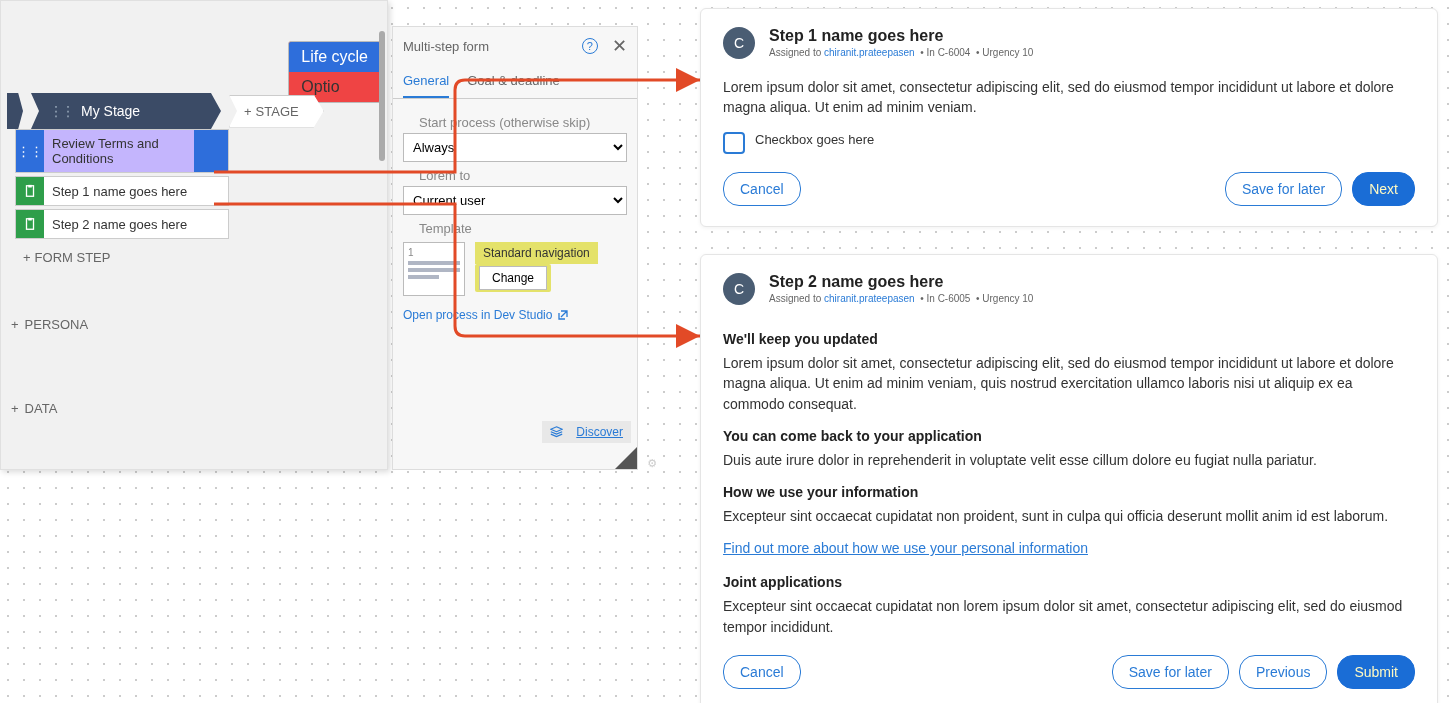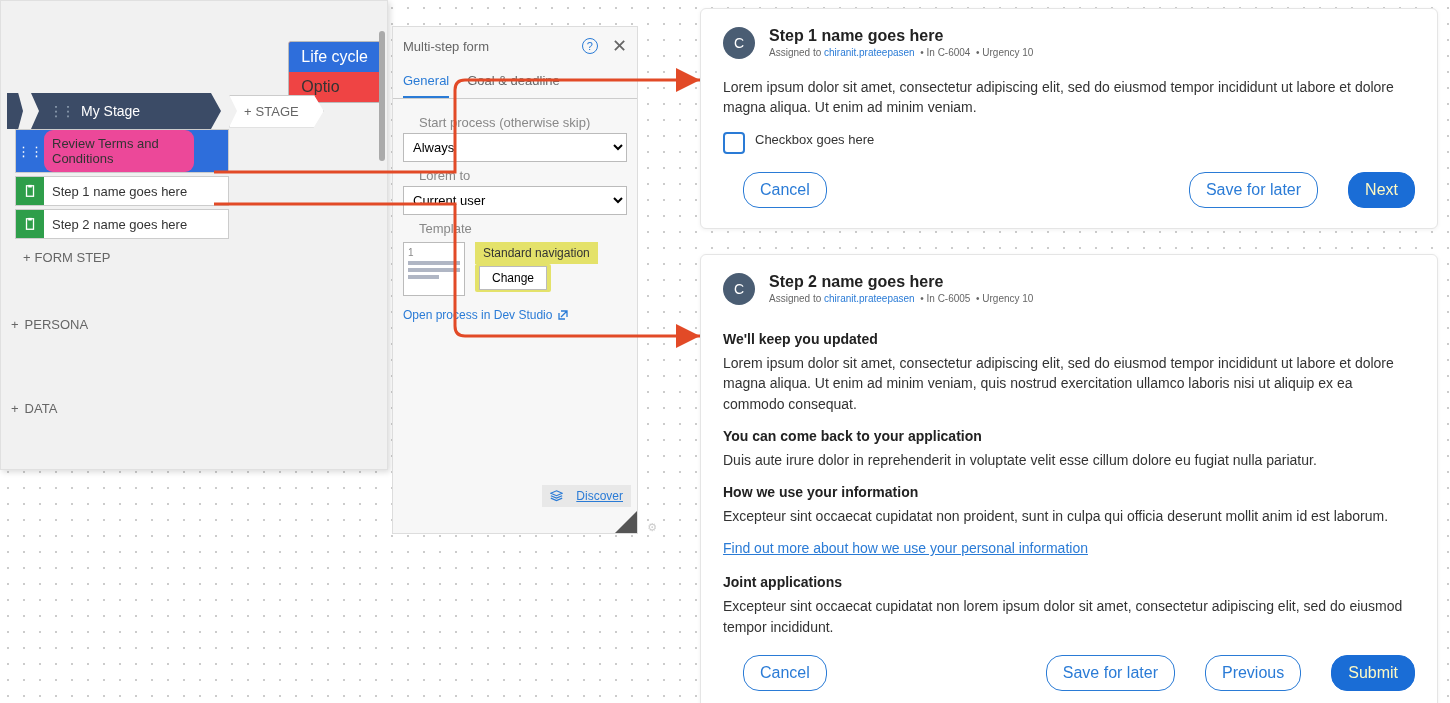--- a/index.html
+++ b/index.html
@@ -112,21 +112,21 @@
     display:flex;
     gap:2px;
     padding-right:4px;
   }
   .step .trail i{
     width:14px;height:14px;
     background:#2e6edb;
     display:block;
   }
   .step.selected{background:#2e6edb;}
-  .step.selected .lbl-wrap{background:#ec4899;border-radius:9px;}
+  .step.selected .lbl-wrap{background:#c4b5fd;}
   .add-formstep{
     color:#666;
     padding:8px;
     display:flex;
     gap:4px;
     align-items:center;
   }
   .plus-row{
     position:absolute;
     left:10px;
@@ -144,21 +144,21 @@
     width:6px;height:130px;
     background:#aaa;
     border-radius:3px;
   }
 
   
   .config-panel{
     position:absolute;
     left:392px; top:26px;
     width:246px;
-    height:508px;
+    height:444px;
     background:#f7f7f7;
     border:1px solid #ddd;
   }
   .cfg-head{
     display:flex;
     align-items:center;
     justify-content:space-between;
     padding:8px 10px;
     color:#666;
   }
@@ -326,28 +326,27 @@
     display:inline-block;
     margin:8px 0 4px;
   }
   .btn-row{
     display:flex;
     justify-content:space-between;
     margin-top:18px;
   }
   .btn-row .right{display:flex;gap:10px;}
   button.btn{
-    font-size:16px;
+    font-size:14px;
     padding:8px 16px;
     border-radius:16px;
     cursor:pointer;
     border:1px solid #2a7bd6;
     background:#fff;
     color:#2a7bd6;
-    margin-left:20px;
   }
   button.btn.primary{
     background:#1a6dd6;
     color:#fef9c3;
     border-color:#1a6dd6;
   }
 </style>
 </head>
 <body>
 

